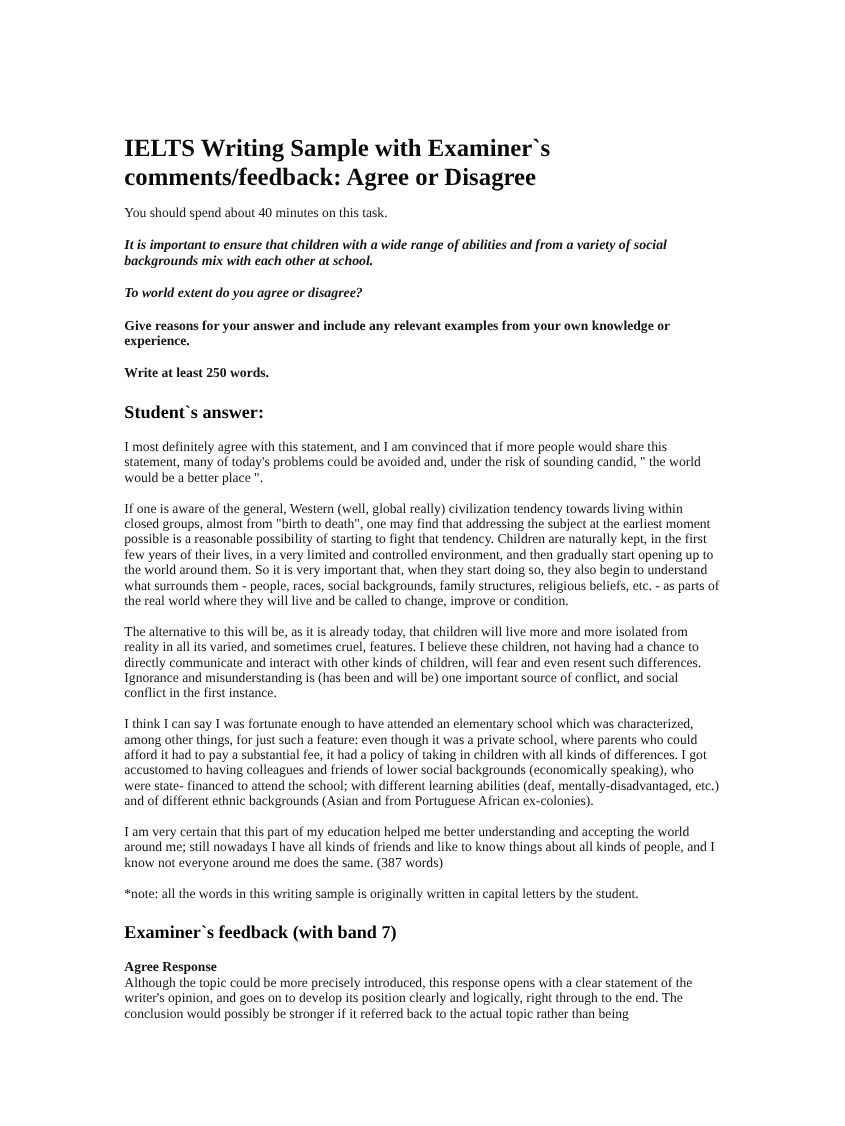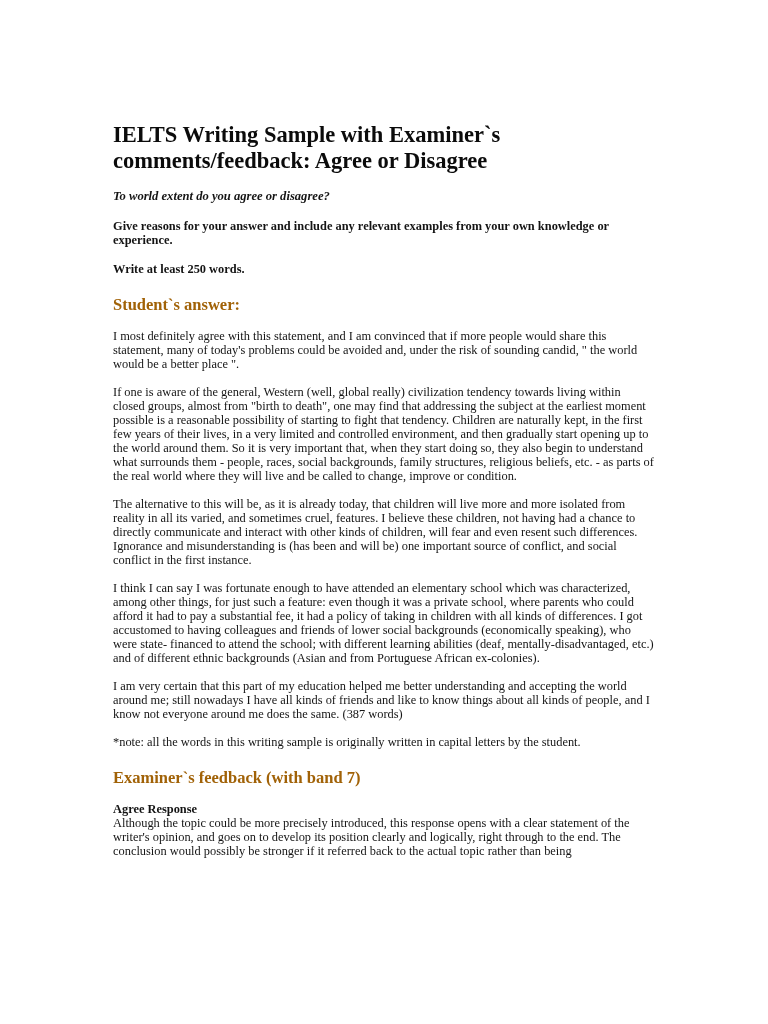--- a/index.html
+++ b/index.html
@@ -40,41 +40,43 @@
   .prompt-bold-italic {
     font-weight: bold;
     font-style: italic;
     font-size: 12.6px;
     line-height: 14.5px;
   }
   .section-heading {
     font-size: 16.5px;
     line-height: 20px;
     font-weight: bold;
-    color: #a16207;
+    color: #000000;
     margin: 19px 0 0 0;
   }
   .answer-paragraph { margin-top: 14px; }
   .sub-bold {
     font-weight: bold;
     margin: 14px 0 0 0;
   }
   .feedback-text { margin: 0; }
 </style>
 </head>
 <body>
 
 <div class="page">
   <div class="content">
 
     <h1 class="doc-title">IELTS Writing Sample with Examiner`s comments/feedback: Agree or Disagree</h1>
 
     <div class="intro body-text">
+      <p>You should spend about 40 minutes on this task.</p>
     </div>
 
+    <p class="body-text prompt-bold-italic mt">It is important to ensure that children with a wide range of abilities and from a variety of social backgrounds mix with each other at school.</p>
 
     <p class="body-text prompt-bold-italic mt">To world extent do you agree or disagree?</p>
 
     <p class="body-text mt">Give reasons for your answer and include any relevant examples from your own knowledge or experience.</p>
 
     <p class="body-text mt">Write at least 250 words.</p>
 
     <h2 class="section-heading">Student`s answer:</h2>
 
     <p class="body-text answer-paragraph">I most definitely agree with this statement, and I am convinced that if more people would share this statement, many of today's problems could be avoided and, under the risk of sounding candid, " the world would be a better place ".</p>

